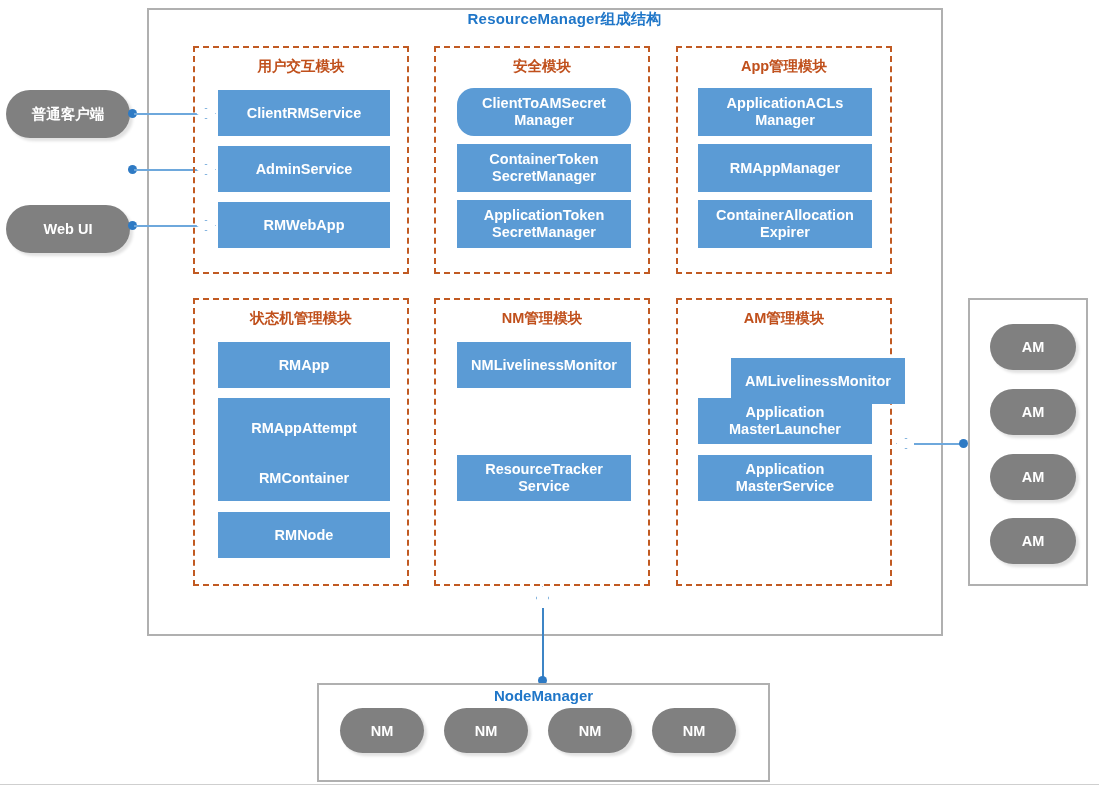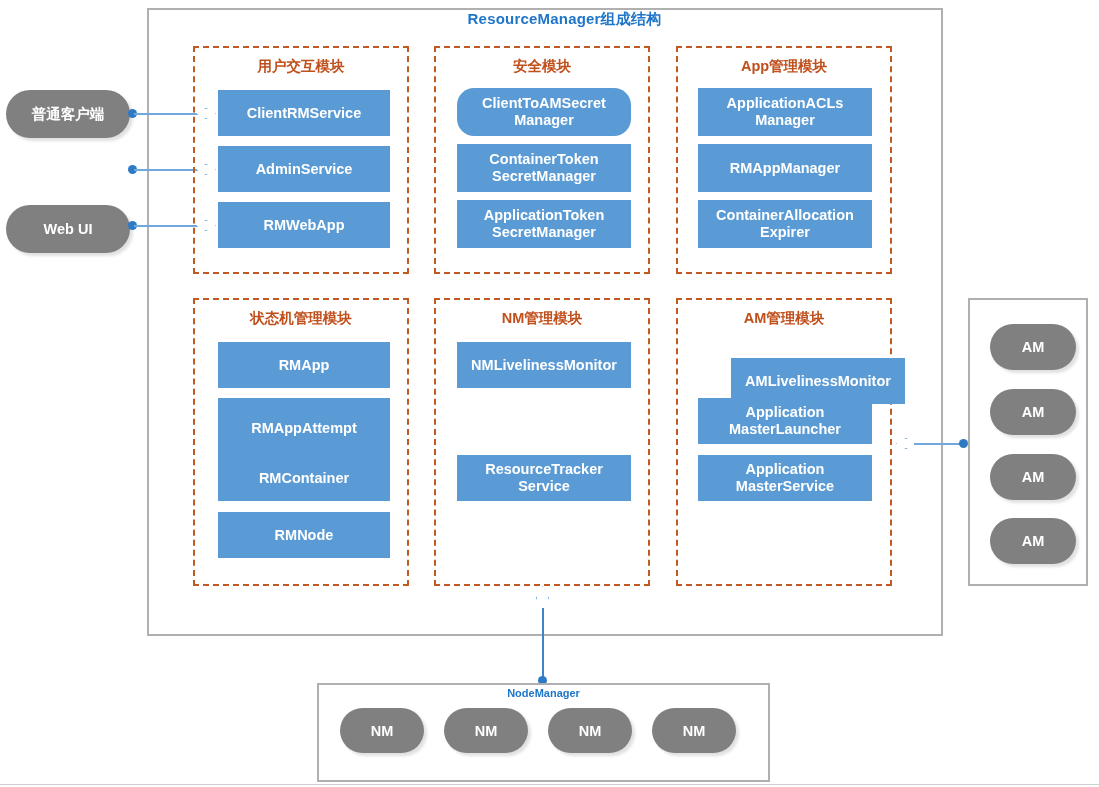--- a/index.html
+++ b/index.html
@@ -76,21 +76,21 @@
   .plain-box {
     position: absolute;
     border: 2px solid #b0b0b0;
     background: #ffffff;
   }
   .nm-title {
     position: absolute;
     left: 0; width: 100%;
     text-align: center;
     color: #1f76c8;
-    font-size: 11px; font-weight: bold;
+    font-size: 15px; font-weight: bold;
   }
 
   
   .conn-h {
     position: absolute;
     height: 2px;
     background: #6ea8dc;
   }
   .conn-v {
     position: absolute;

